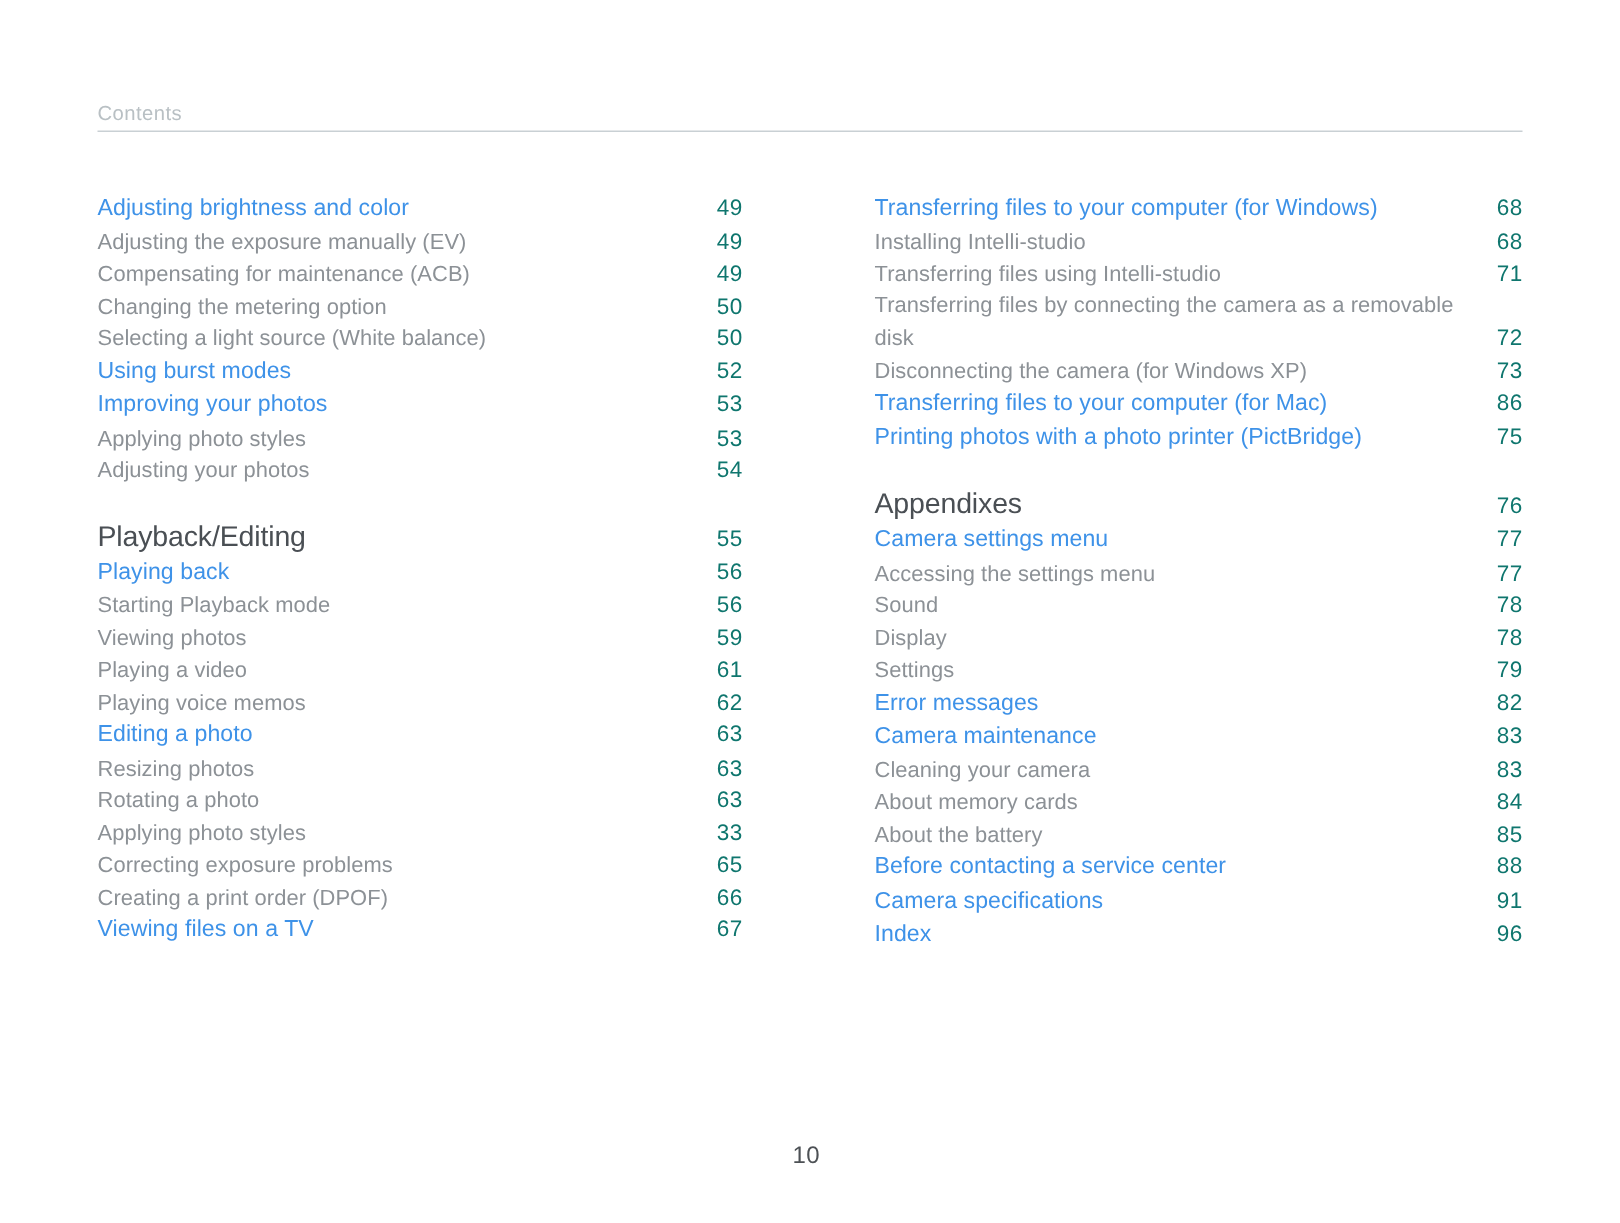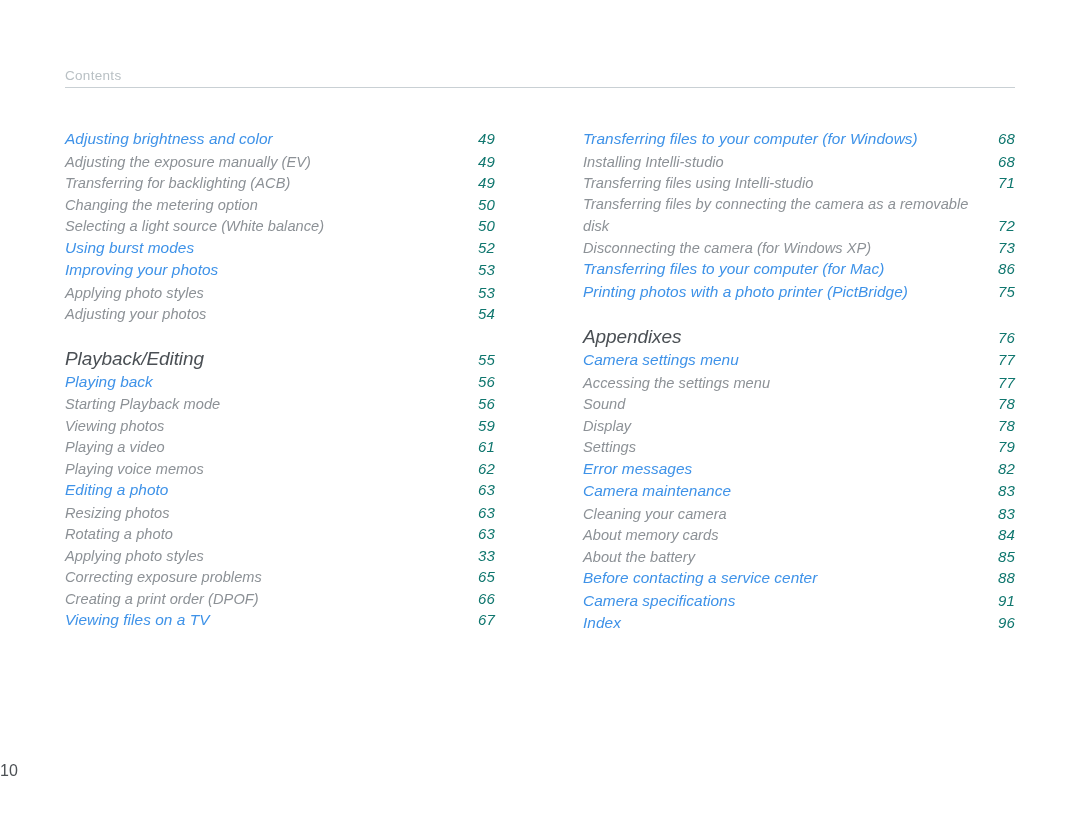--- a/index.html
+++ b/index.html
@@ -50,21 +50,20 @@
   
   .columns {
     position: absolute;
     left: 0;
     top: 128px;
     width: 1080px;
   }
   .col {
     position: absolute;
     top: 0;
-    font-style: italic;
   }
   .col-left  { left: 65px;  width: 430px; }
   .col-right { left: 583px; width: 432px; }
 
   
   .toc-row {
     display: flex;
     align-items: baseline;
     width: 100%;
     line-height: 21.5px;
@@ -132,20 +131,21 @@
   .toc-row.wrap-first {
     height: 21.5px;
   }
 
   
   .folio {
     position: absolute;
     left: 0;
     top: 762px;
     width: 1075px;
+    text-align: center;
     font-size: 16px;
     color: #4d5155;
     letter-spacing: 0.2px;
   }
 </style>
 </head>
 <body>
 
 <div class="page">
 
@@ -160,21 +160,21 @@
           <span class="toc-label">Adjusting brightness and color</span>
           <span class="toc-leader"></span>
           <span class="toc-page">49</span>
         </div>
         <div class="toc-row lvl-sub">
           <span class="toc-label">Adjusting the exposure manually (EV)</span>
           <span class="toc-leader"></span>
           <span class="toc-page">49</span>
         </div>
         <div class="toc-row lvl-sub">
-          <span class="toc-label">Transferring for backlighting (ACB)</span>
+          <span class="toc-label">Compensating for maintenance (ACB)</span>
           <span class="toc-leader"></span>
           <span class="toc-page">49</span>
         </div>
         <div class="toc-row lvl-sub">
           <span class="toc-label">Changing the metering option</span>
           <span class="toc-leader"></span>
           <span class="toc-page">50</span>
         </div>
         <div class="toc-row lvl-sub">
           <span class="toc-label">Selecting a light source (White balance)</span>

